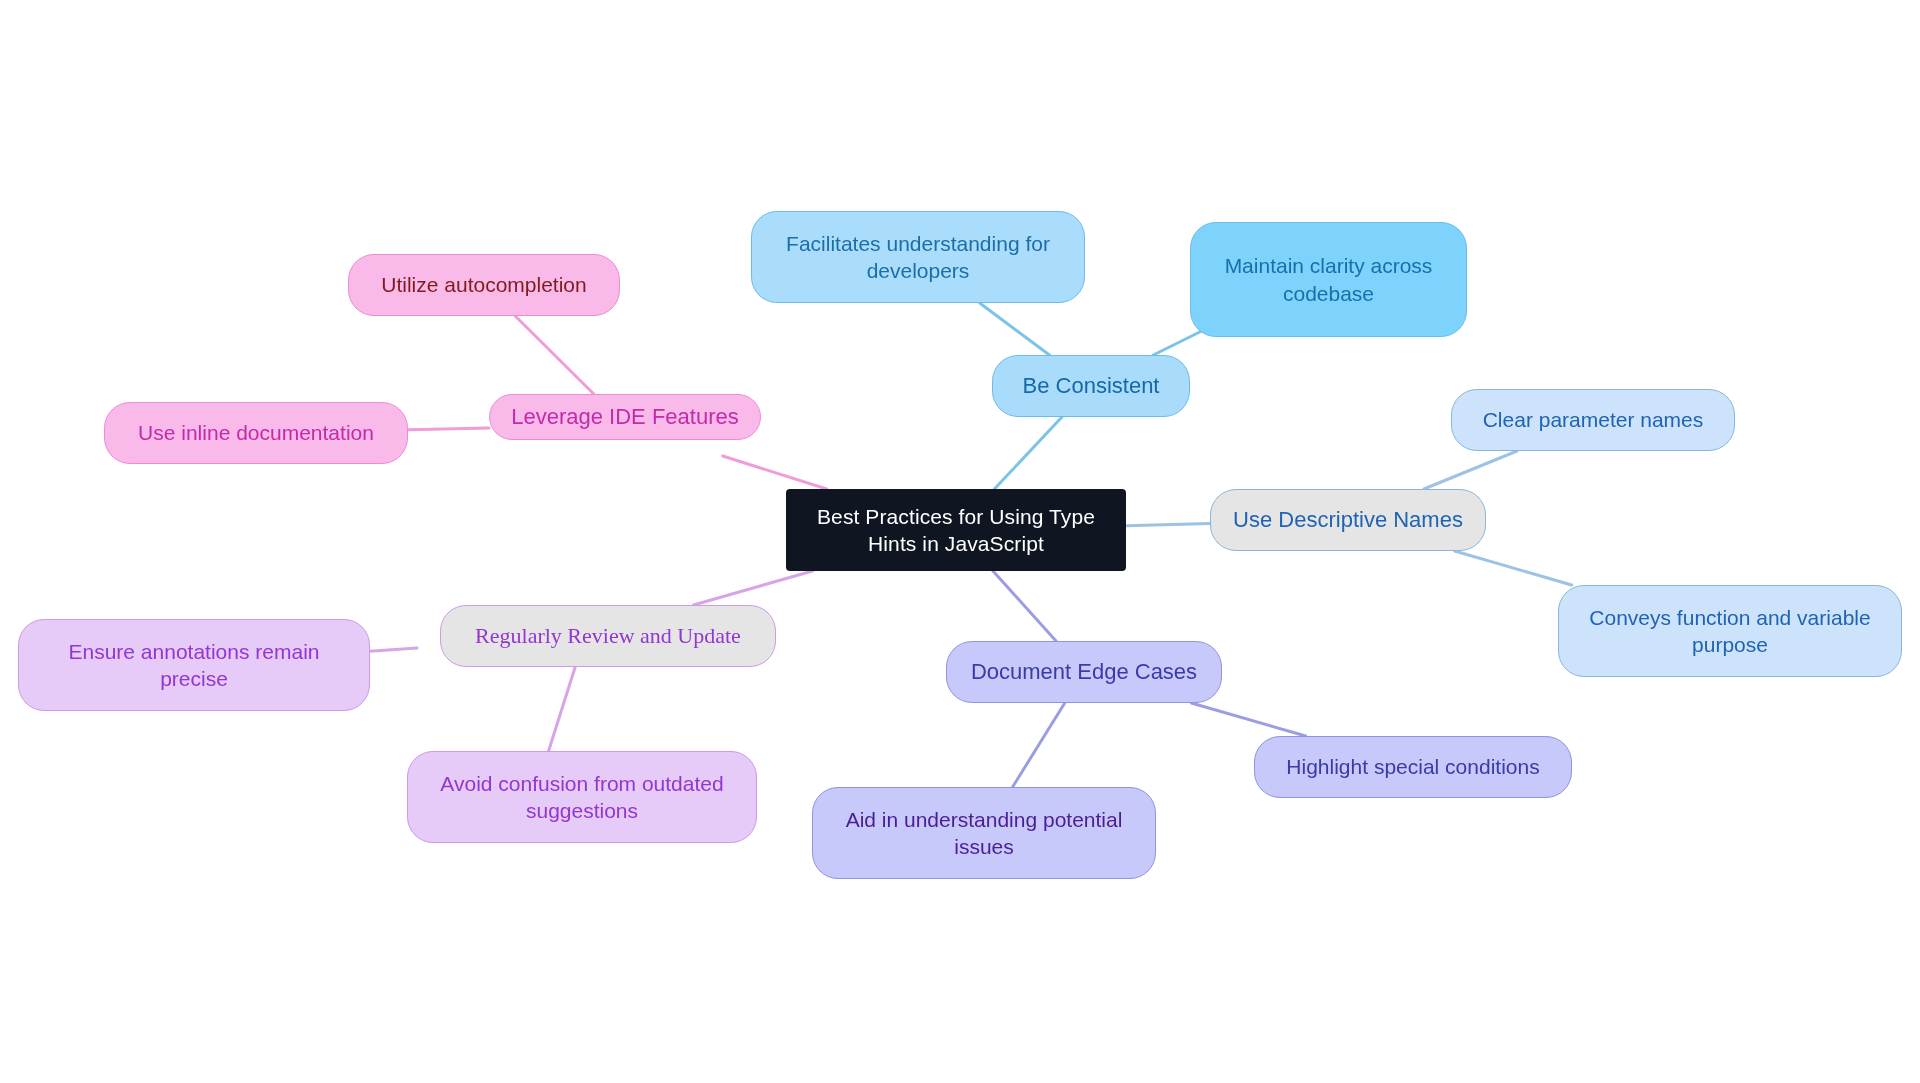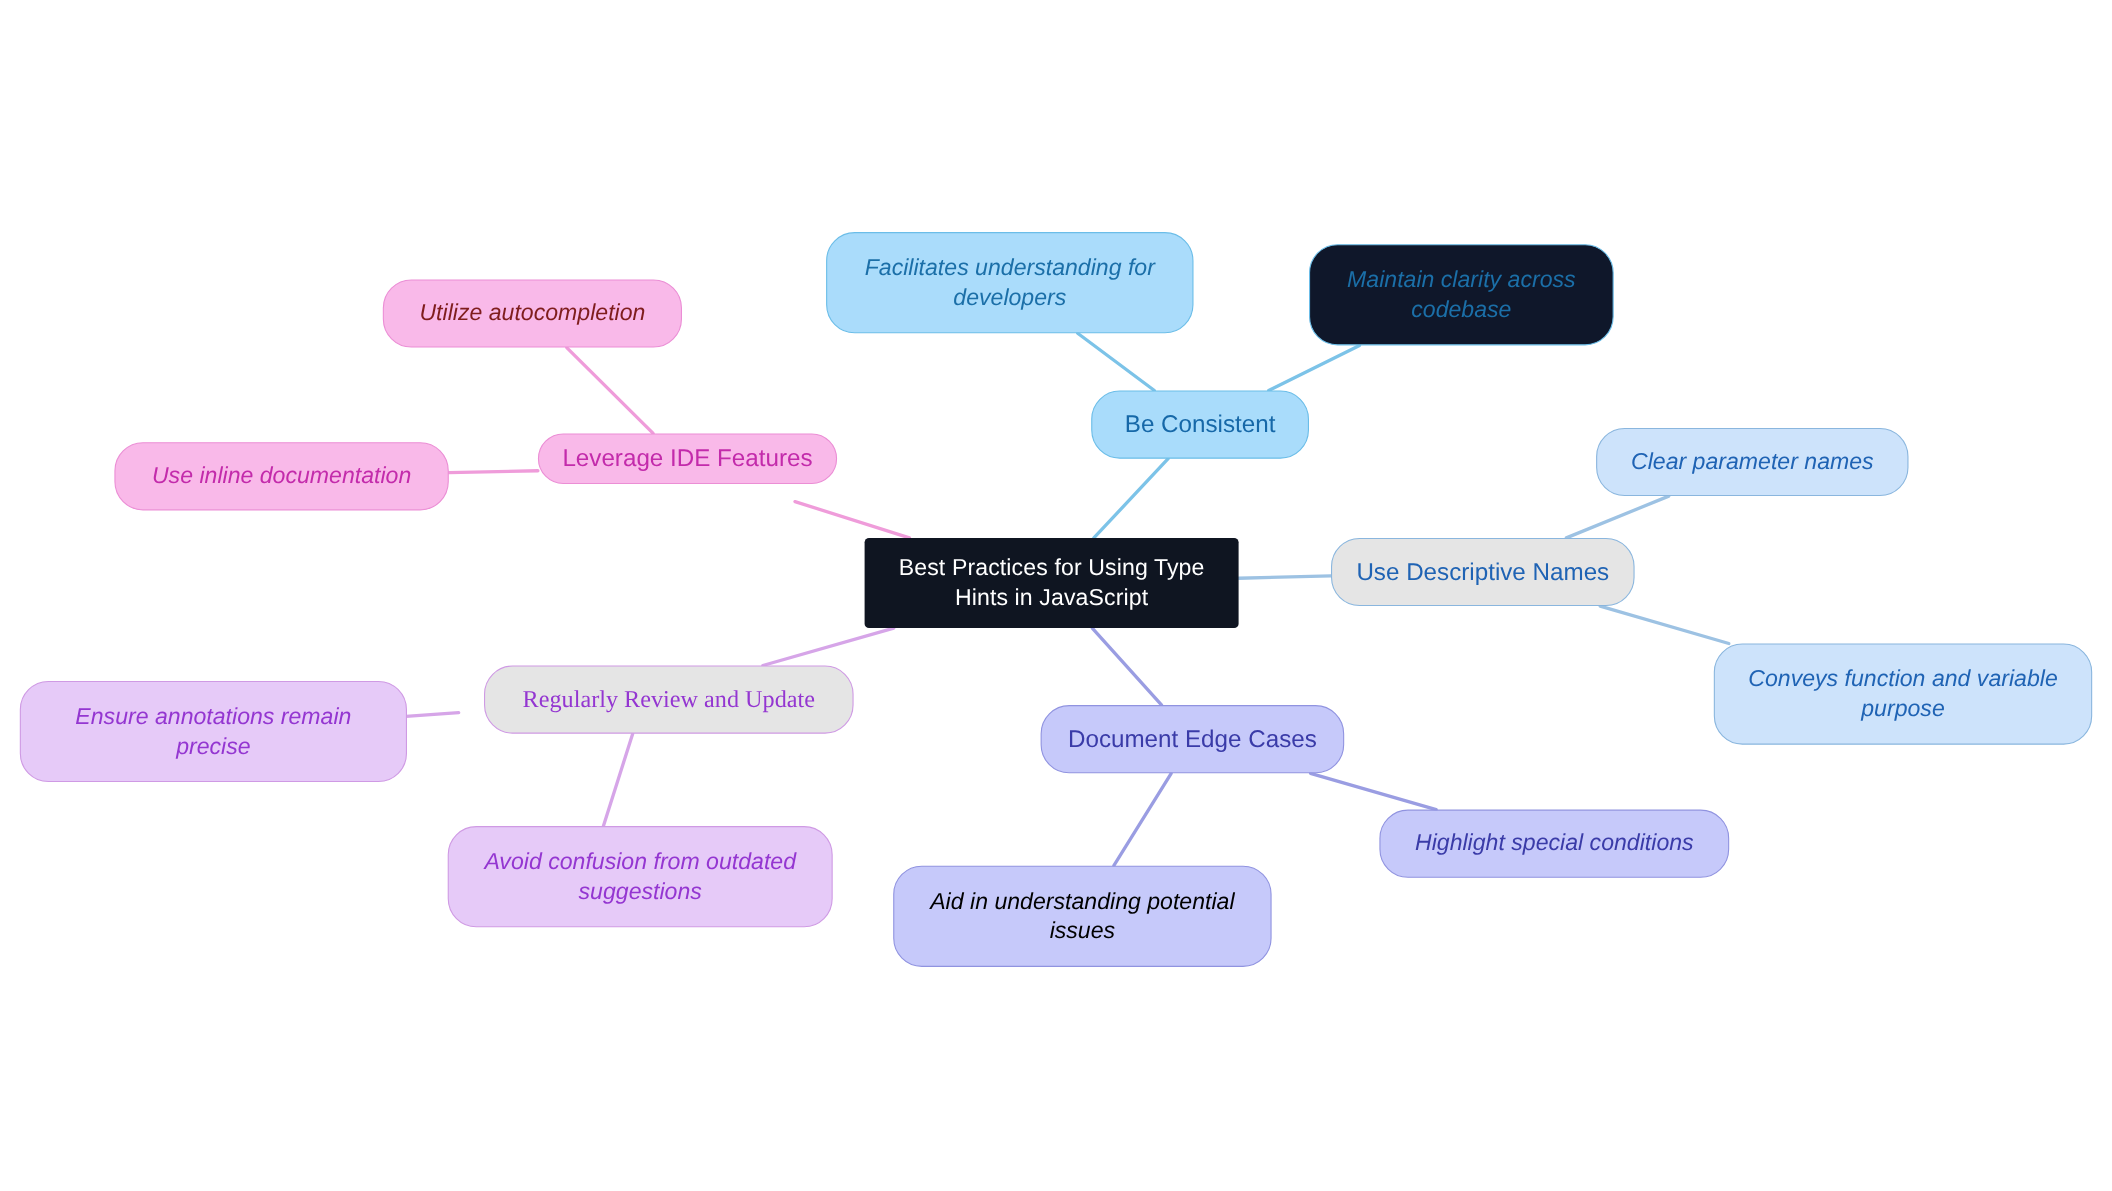--- a/index.html
+++ b/index.html
@@ -39,21 +39,21 @@
   }
   .node.root {
     border-radius: 4px;
     border-width: 0;
     color: #ffffff;
     background: #0f1521;
     font-size: 21px;
     letter-spacing: 0.1px;
   }
   .node.lvl1 { font-size: 22px; text-align: right; }
-  .node.lvl2 { font-size: 21px; font-style: italic; }
+  .node.lvl2 { font-size: 21px; }
 </style>
 </head>
 <body>
 
 <div id="canvas">
   <svg id="edges" viewBox="0 0 1920 1083" xmlns="http://www.w3.org/2000/svg">
       <line x1="994.4375" y1="489" x2="1061.9375" y2="417" stroke="#7cc3e8" stroke-width="3" stroke-linecap="round"></line>
       <line x1="1049.4263565891472" y1="355" x2="979.6899224806201" y2="303" stroke="#7cc3e8" stroke-width="3" stroke-linecap="round"></line>
       <line x1="1153.3940677966102" y1="355" x2="1235.915254237288" y2="314" stroke="#7cc3e8" stroke-width="3" stroke-linecap="round"></line>
       <line x1="1126" y1="525.6632653061224" x2="1210" y2="523.5204081632653" stroke="#9dc2e3" stroke-width="3" stroke-linecap="round"></line>
@@ -68,28 +68,28 @@
       <line x1="826.7523809523809" y1="489" x2="722.7238095238096" y2="456" stroke="#ef9cda" stroke-width="3" stroke-linecap="round"></line>
       <line x1="593.7785714285715" y1="394" x2="515.2214285714285" y2="316" stroke="#ef9cda" stroke-width="3" stroke-linecap="round"></line>
       <line x1="489" y1="427.94850948509486" x2="408" y2="429.70460704607046" stroke="#ef9cda" stroke-width="3" stroke-linecap="round"></line>
     </svg>
   <div id="nodes">
       <div class="node root" style="left: 786px; top: 489px; width: 340px; height: 82px; background: rgb(15, 21, 33); color: rgb(255, 255, 255); border-color: rgb(15, 21, 33);">Best Practices for Using Type
 Hints in JavaScript</div>
       <div class="node lvl1" style="left: 992px; top: 355px; width: 198px; height: 62px; background: rgb(169, 220, 251); color: rgb(22, 104, 168); border-color: rgb(107, 189, 232);">Be Consistent</div>
       <div class="node lvl2" style="left: 751px; top: 211px; width: 334px; height: 92px; background: rgb(170, 220, 251); color: rgb(27, 111, 168); border-color: rgb(107, 189, 232);">Facilitates understanding for
 developers</div>
-      <div class="node lvl2" style="left: 1190px; top: 222px; width: 277px; height: 92px; background: #0f172a; color: rgb(27, 111, 168); border-color: rgb(107, 189, 232);">Maintain clarity across
+      <div class="node lvl2" style="left: 1190px; top: 222px; width: 277px; height: 115px; background: #7dd3fc; color: rgb(27, 111, 168); border-color: rgb(107, 189, 232);">Maintain clarity across
 codebase</div>
       <div class="node lvl1" style="left: 1210px; top: 489px; width: 276px; height: 62px; background: #e5e5e5; color: rgb(31, 99, 180); border-color: rgb(138, 182, 222);">Use Descriptive Names</div>
       <div class="node lvl2" style="left: 1451px; top: 389px; width: 284px; height: 62px; background: rgb(205, 227, 251); color: rgb(31, 99, 180); border-color: rgb(138, 182, 222);">Clear parameter names</div>
       <div class="node lvl2" style="left: 1558px; top: 585px; width: 344px; height: 92px; background: rgb(205, 227, 251); color: rgb(31, 99, 180); border-color: rgb(138, 182, 222);">Conveys function and variable
 purpose</div>
       <div class="node lvl1" style="left: 946px; top: 641px; width: 276px; height: 62px; background: rgb(198, 201, 250); color: rgb(58, 59, 168); border-color: rgb(144, 147, 224);">Document Edge Cases</div>
-      <div class="node lvl2" style="left: 812px; top: 787px; width: 344px; height: 92px; background: rgb(198, 201, 250); color: #000000; border-color: rgb(144, 147, 224);">Aid in understanding potential
+      <div class="node lvl2" style="left: 812px; top: 787px; width: 344px; height: 92px; background: rgb(198, 201, 250); color: #4c1d95; border-color: rgb(144, 147, 224);">Aid in understanding potential
 issues</div>
       <div class="node lvl2" style="left: 1254px; top: 736px; width: 318px; height: 62px; background: rgb(198, 201, 250); color: rgb(58, 59, 168); border-color: rgb(144, 147, 224);">Highlight special conditions</div>
       <div class="node lvl1" style="left: 440px; top: 605px; width: 336px; height: 62px; background: #e5e5e5; color: rgb(148, 54, 209); border-color: rgb(207, 154, 228); font-family: Liberation Serif, serif;">Regularly Review and Update</div>
       <div class="node lvl2" style="left: 18px; top: 619px; width: 352px; height: 92px; background: rgb(230, 202, 248); color: rgb(148, 54, 209); border-color: rgb(207, 154, 228);">Ensure annotations remain
 precise</div>
       <div class="node lvl2" style="left: 359px; top: 751px; width: 350px; height: 92px; background: rgb(230, 202, 248); color: rgb(148, 54, 209); border-color: rgb(207, 154, 228); margin-left: 48px;">Avoid confusion from outdated
 suggestions</div>
       <div class="node lvl1" style="left: 489px; top: 394px; width: 272px; height: 46px; background: rgb(249, 185, 233); color: rgb(195, 43, 171); border-color: rgb(235, 142, 213);">Leverage IDE Features</div>
       <div class="node lvl2" style="left: 348px; top: 254px; width: 272px; height: 62px; background: rgb(249, 185, 233); color: #7f1d1d; border-color: rgb(235, 142, 213);">Utilize autocompletion</div>
       <div class="node lvl2" style="left: 104px; top: 402px; width: 304px; height: 62px; background: rgb(249, 185, 233); color: rgb(195, 43, 171); border-color: rgb(235, 142, 213);">Use inline documentation</div>

